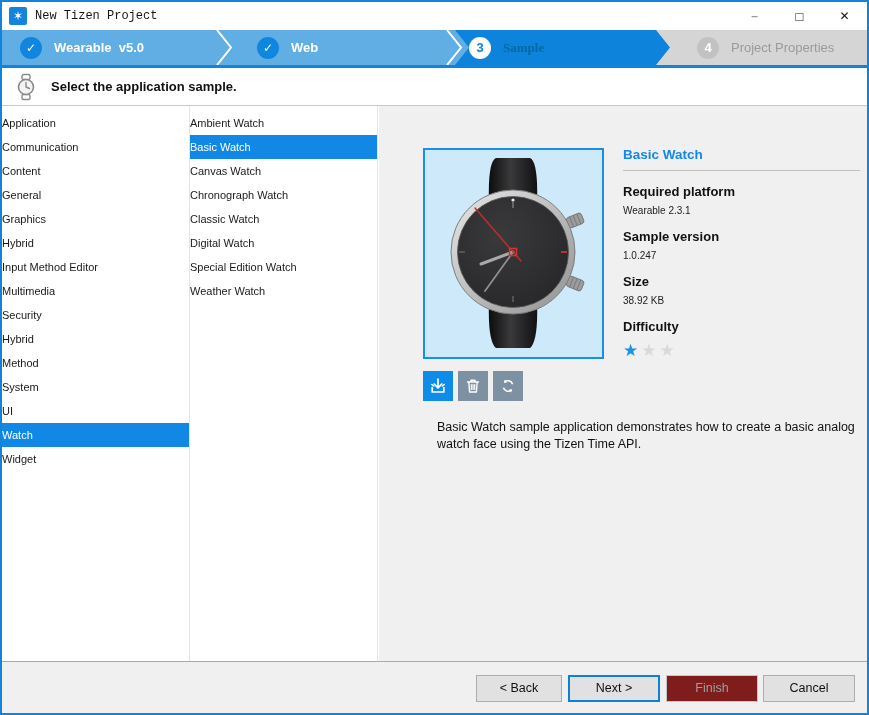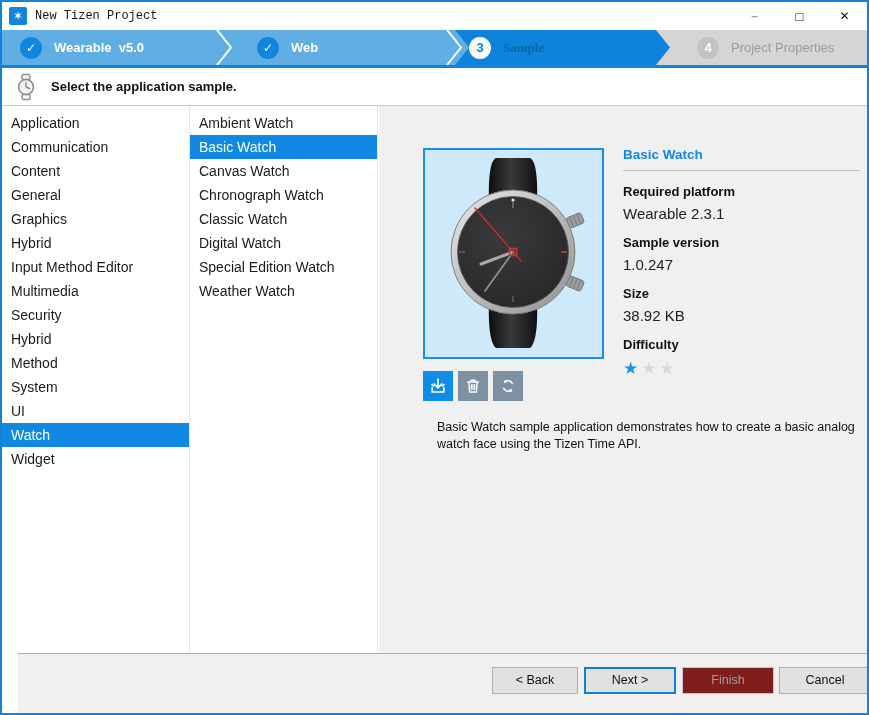--- a/index.html
+++ b/index.html
@@ -51,46 +51,46 @@
     display:flex; align-items:center; gap:14px; padding-left:13px; }
   .header-text { font-size:13px; font-weight:bold; color:#111; }
 
   
   .content { position:absolute; top:104px; left:0; right:0; bottom:52px; }
   .col-left { position:absolute; left:0; top:0; bottom:0; width:188px;
     background:#fff; border-right:1px solid #E4E4E4; padding-top:5px; }
   .col-mid { position:absolute; left:188px; top:0; bottom:0; width:188px;
     background:#fff; border-right:1px solid #E4E4E4; padding-top:5px; }
   .col-right { position:absolute; left:377px; top:0; right:0; bottom:0; background:#F0F0F0; }
-  .list-item { height:24px; line-height:24px; padding-left:9px;
-    font-size:14px; color:#1A1A1A; cursor:default; }
+  .list-item { height:24px; line-height:24px; 
+    font-size:11px; color:#1A1A1A; cursor:default; }
   .list-item.selected { background:#1189E4; color:#fff; }
 
   
   .preview-box { position:absolute; left:44px; top:42px; width:181px; height:211px;
     background:#CDE9FA; border:2px solid #1A8FE8; }
   .actions { position:absolute; left:44px; top:265px; display:flex; gap:5px; }
   .icon-btn { width:30px; height:30px; display:flex; align-items:center; justify-content:center; }
   .icon-btn.primary { background:#0D8CE8; }
   .icon-btn.slate { background:#7E91A2; }
 
   .info { position:absolute; left:244px; top:41px; width:237px; }
   .info-title { font-size:13.5px; font-weight:bold; color:#1488E8;
     padding-bottom:8px; border-bottom:1px solid #BFBFBF; }
   .field-label { font-size:13px; font-weight:bold; color:#111; margin-top:13px; }
-  .field-value { font-size:15px; color:#222; margin-top:6px; }
+  .field-value { font-size:10px; color:#222; margin-top:6px; }
   .stars { margin-top:6px; font-size:17px; letter-spacing:3px; }
   .star.filled { color:#1793E8; }
   .star.empty { color:#D9D9D9; }
 
   .description { position:absolute; left:45px; top:313px; width:436px;
     font-size:12.5px; color:#111; line-height:1.35;margin-left:13px; }
 
   
-  .footer { position:absolute; left:16px; right:0; bottom:0; height:60px;
+  .footer { position:absolute; left:0; right:0; bottom:0; height:52px;
     background:#F0F0F0; border-top:1px solid #ABABAB; }
   .btn { position:absolute; top:13px; height:27px; background:#E1E1E1;
     border:1px solid #ADADAD; font-size:12.5px; color:#111; text-align:center;
     line-height:25px; font-family:inherit; }
   .btn-back   { left:474px; width:86px; }
   .btn-next   { left:566px; width:92px; border:2px solid #0F80D7; line-height:23px; }
   .btn-finish { left:664px; width:92px; color:#9E9E9E; background:#7f1d1d; border-color:#C6C6C6; }
   .btn-cancel { left:761px; width:92px; }
 </style>
 </head>

